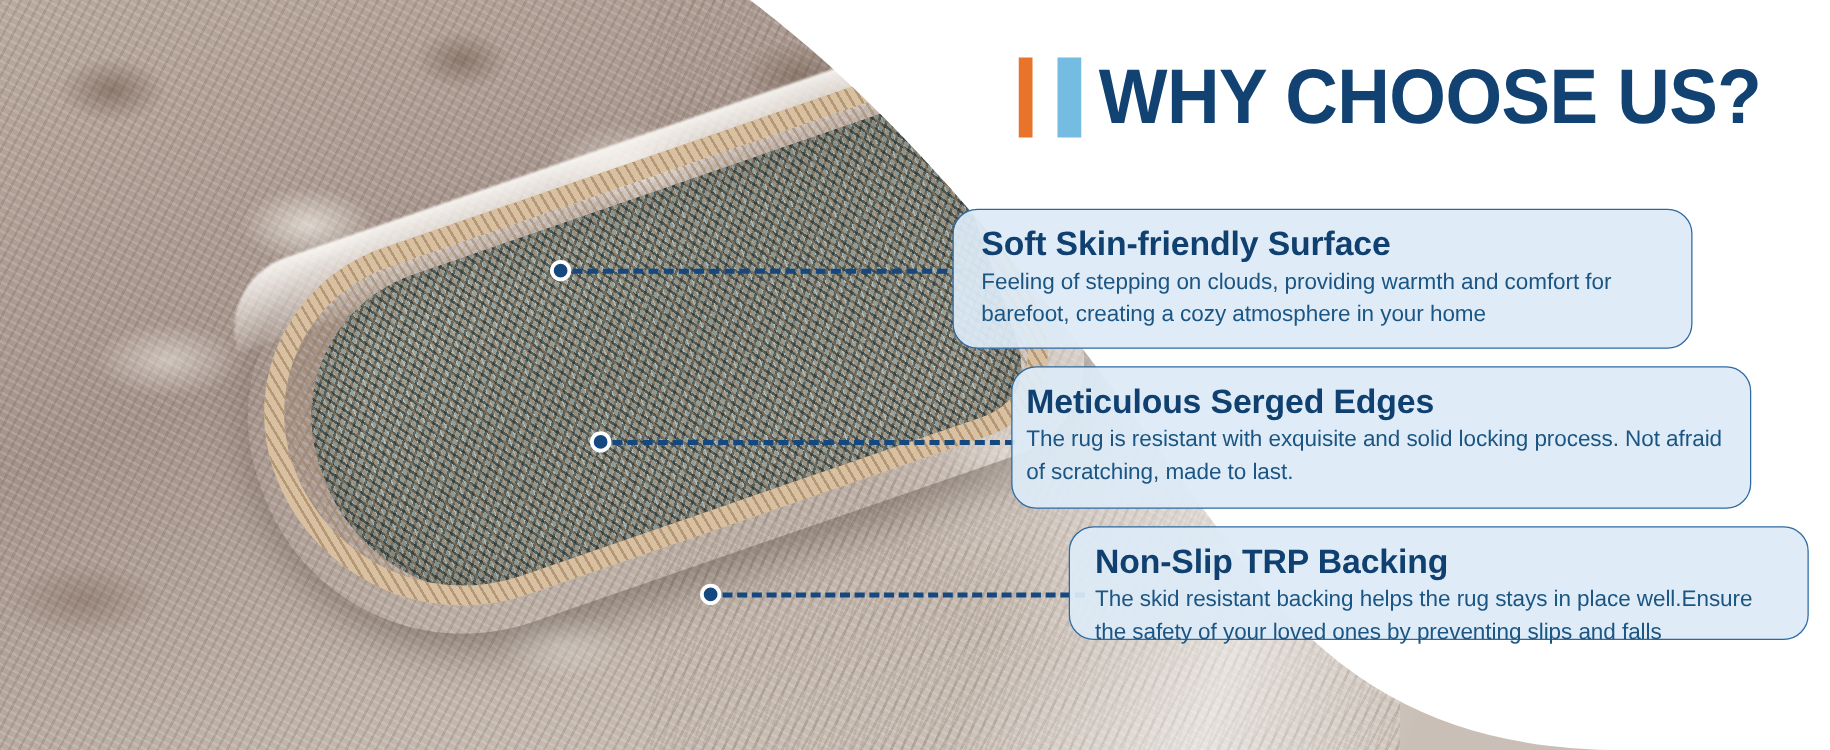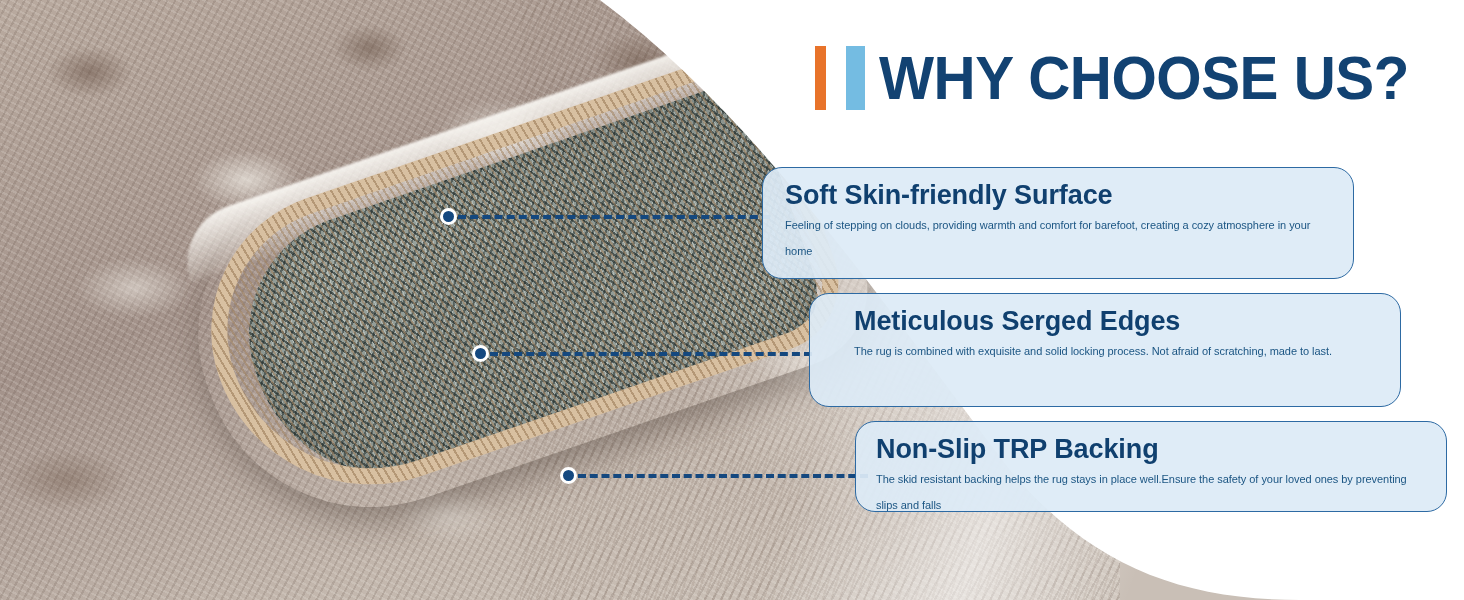--- a/index.html
+++ b/index.html
@@ -138,26 +138,26 @@
   }
   .card h3{
     margin:0 0 4px 0;
     font-size:27px;line-height:26px;
     font-weight:bold;
     color:#10406F;
     letter-spacing:-0.1px;
   }
   .card p{
     margin:0;
-    font-size:11px;line-height:26px;
+    font-size:18px;line-height:26px;
     color:#1B5583;
     letter-spacing:-0.05px;
   }
   #card-0{left:762px;top:167px;width:592px;height:112px;}
-  #card-1{left:809px;top:293px;width:592px;height:114px;padding-left:44px;}
+  #card-1{left:809px;top:293px;width:592px;height:114px;padding-left:11px;}
   #card-2{left:855px;top:421px;width:592px;height:91px;padding-left:20px;}
 
   
   .dash{
     position:absolute;height:0;
     border-top:4px dashed #14487F;
   }
   #dash-0{left:458px;top:215px;width:312px;}
   #dash-1{left:490px;top:352px;width:322px;}
   #dash-2{left:578px;top:474px;width:290px;}
@@ -203,21 +203,21 @@
   <div class="dash" id="dash-2"></div>
   <div class="dot" id="dot-2"></div>
 
   <div class="card" id="card-0">
     <h3>Soft Skin-friendly Surface</h3>
     <p>Feeling of stepping on clouds, providing warmth and comfort for barefoot, creating a cozy atmosphere in your home</p>
   </div>
 
   <div class="card" id="card-1">
     <h3>Meticulous Serged Edges</h3>
-    <p>The rug is combined with exquisite and solid locking process. Not afraid of scratching, made to last.</p>
+    <p>The rug is resistant with exquisite and solid locking process. Not afraid of scratching, made to last.</p>
   </div>
 
   <div class="card" id="card-2">
     <h3>Non-Slip TRP Backing</h3>
     <p>The skid resistant backing helps the rug stays in place well.Ensure the safety of your loved ones by preventing slips and falls</p>
   </div>
 
 </div>
 
 </body></html>

